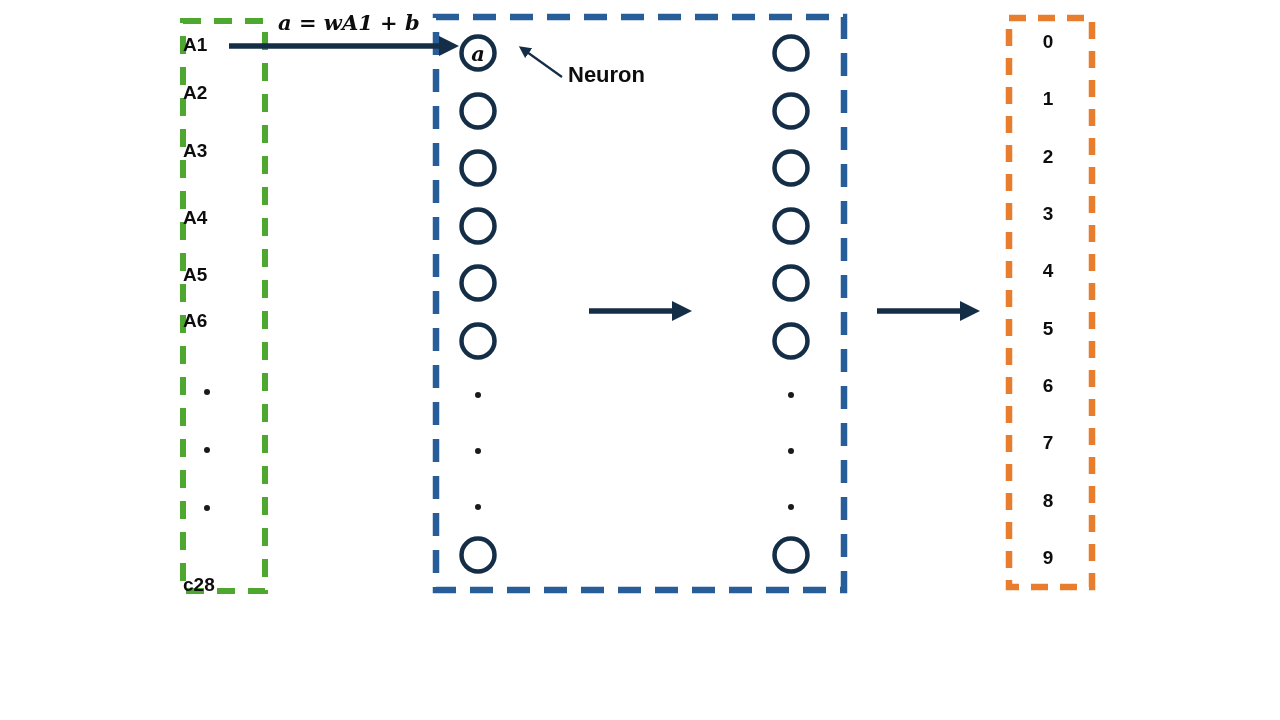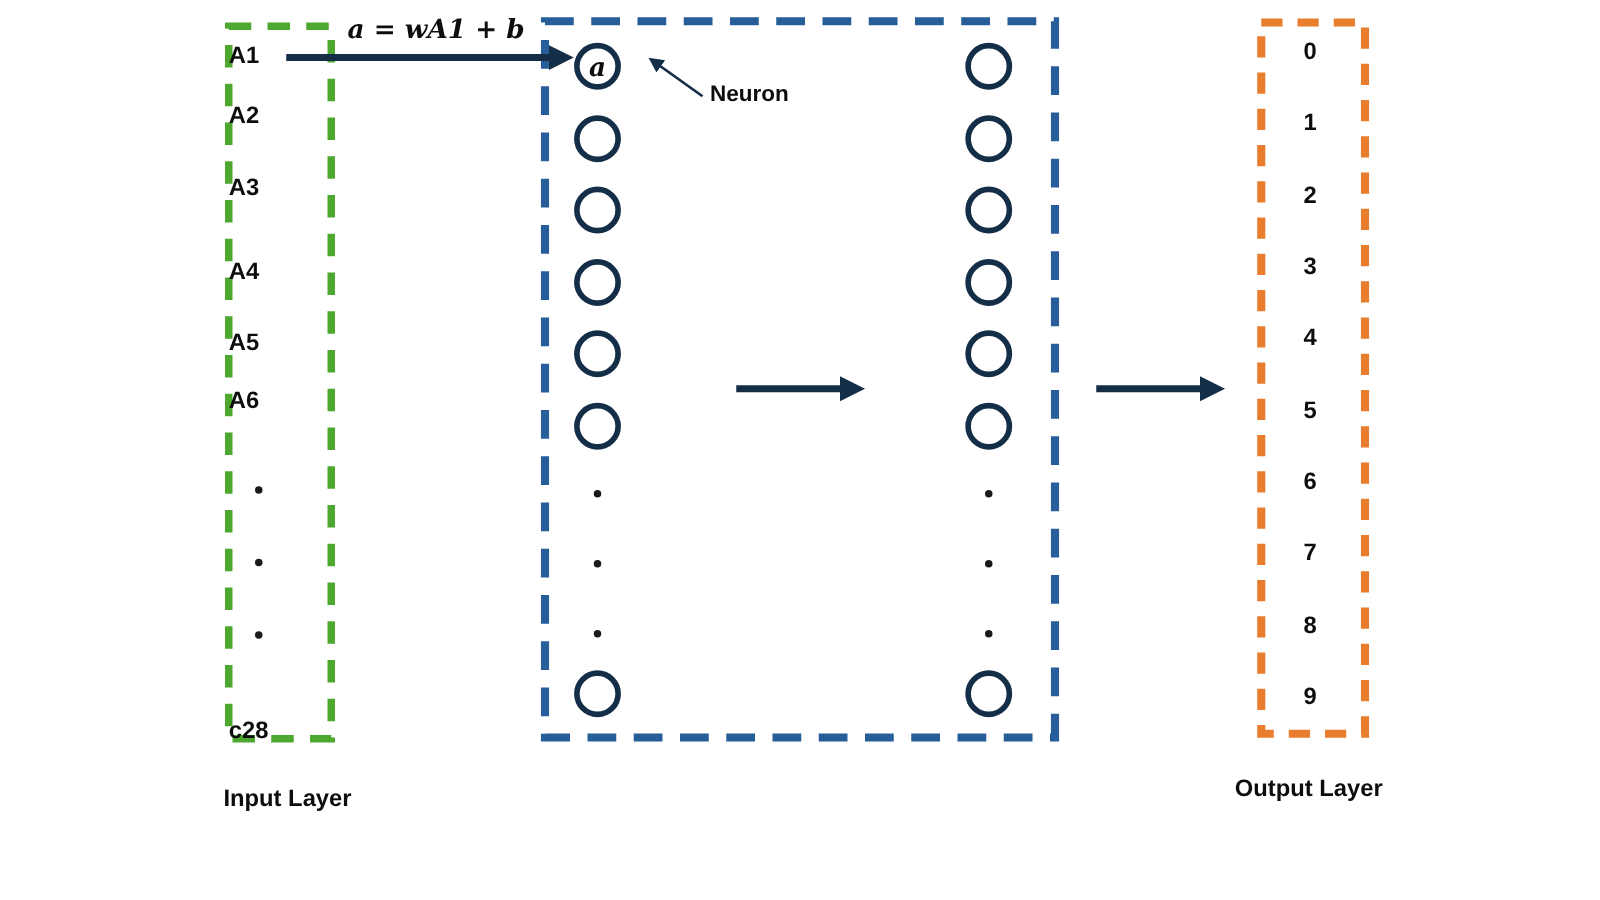--- a/index.html
+++ b/index.html
@@ -53,21 +53,21 @@
     text-align: left;
     font-family: "DejaVu Serif", "Liberation Serif", serif;
     font-style: italic;
     font-weight: bold;
     font-size: 21px;
     color: #0d0d0d;
   }
   .neuron-lbl {
     left: 568px;
     top: 62px;
-    font-size: 18px;
+    font-size: 22px;
   }
   .neuron-a {
     font-family: "DejaVu Serif", "Liberation Serif", serif;
     font-style: italic;
     font-weight: bold;
     font-size: 21px;
     fill: #0d0d0d;
   }
 </style>
 </head>
@@ -141,16 +141,14 @@
   <div class="lbl digit-lbl" style="top:86px">1</div>
   <div class="lbl digit-lbl" style="top:144px">2</div>
   <div class="lbl digit-lbl" style="top:201px">3</div>
   <div class="lbl digit-lbl" style="top:258px">4</div>
   <div class="lbl digit-lbl" style="top:316px">5</div>
   <div class="lbl digit-lbl" style="top:373px">6</div>
   <div class="lbl digit-lbl" style="top:430px">7</div>
   <div class="lbl digit-lbl" style="top:488px">8</div>
   <div class="lbl digit-lbl" style="top:545px">9</div>
 
-  <div class="lbl layer-title" style="left:130px; top:627px">Input Layer</div>
-  <div class="lbl layer-title" style="left:947px; top:619px">Output Layer</div>
 
 </div>
 
 </body></html>

